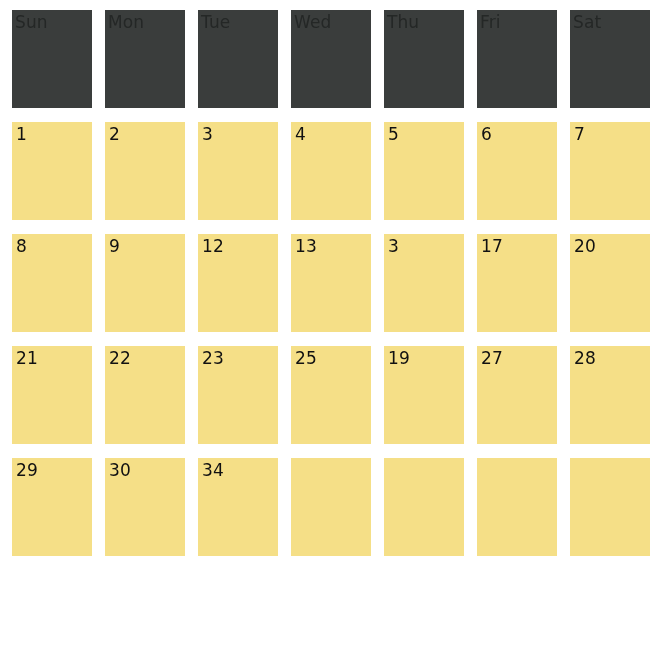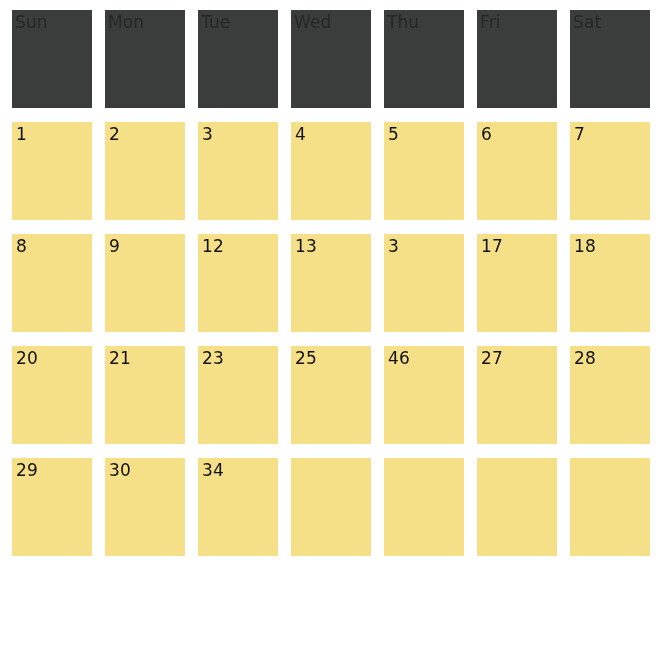--- a/index.html
+++ b/index.html
@@ -131,37 +131,37 @@
       <span class="day-number">13</span>
     </div>
 
     <div class="day-cell">
       <span class="day-number">3</span>
     </div>
     <div class="day-cell">
       <span class="day-number">17</span>
     </div>
     <div class="day-cell">
-      <span class="day-number">18</span>
-    </div>
-    <div class="day-cell">
       <span class="day-number">20</span>
     </div>
     <div class="day-cell">
       <span class="day-number">21</span>
     </div>
 
     <div class="day-cell">
+      <span class="day-number">22</span>
+    </div>
+    <div class="day-cell">
       <span class="day-number">23</span>
     </div>
     <div class="day-cell">
       <span class="day-number">25</span>
     </div>
     <div class="day-cell">
-      <span class="day-number">46</span>
+      <span class="day-number">19</span>
     </div>
     <div class="day-cell">
       <span class="day-number">27</span>
     </div>
     <div class="day-cell">
       <span class="day-number">28</span>
     </div>
 
     <div class="day-cell">
       <span class="day-number">29</span>

